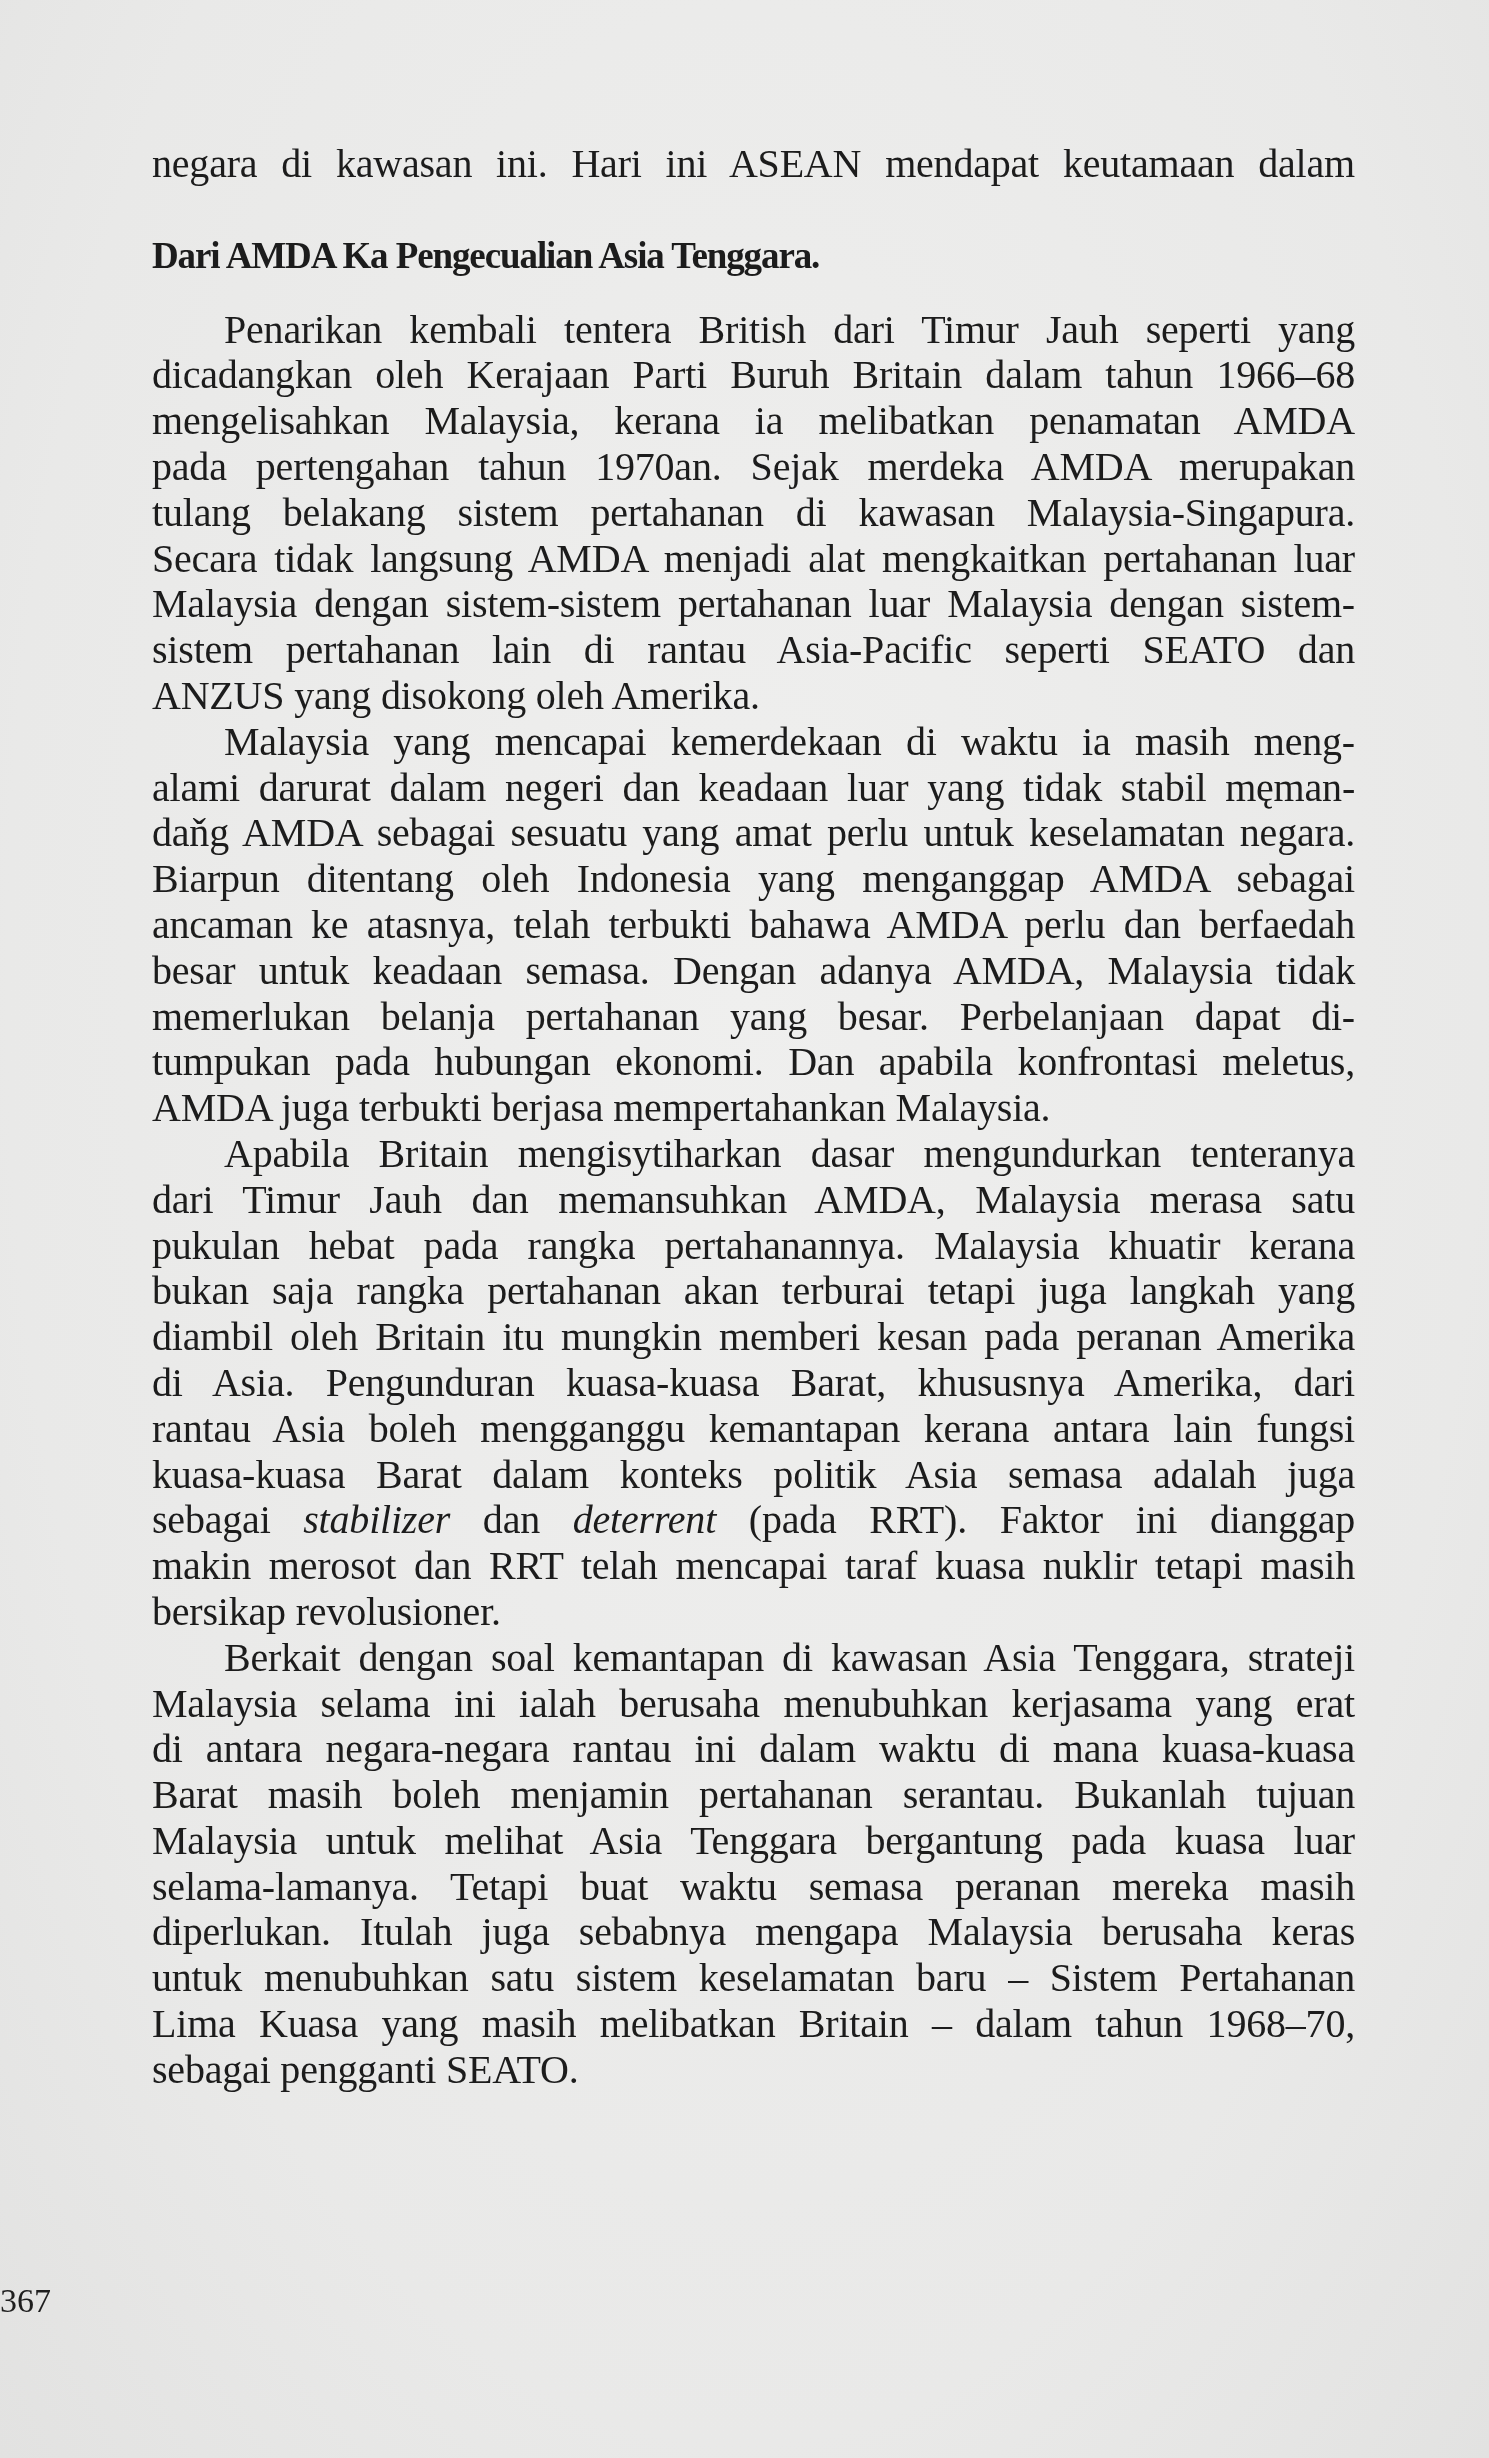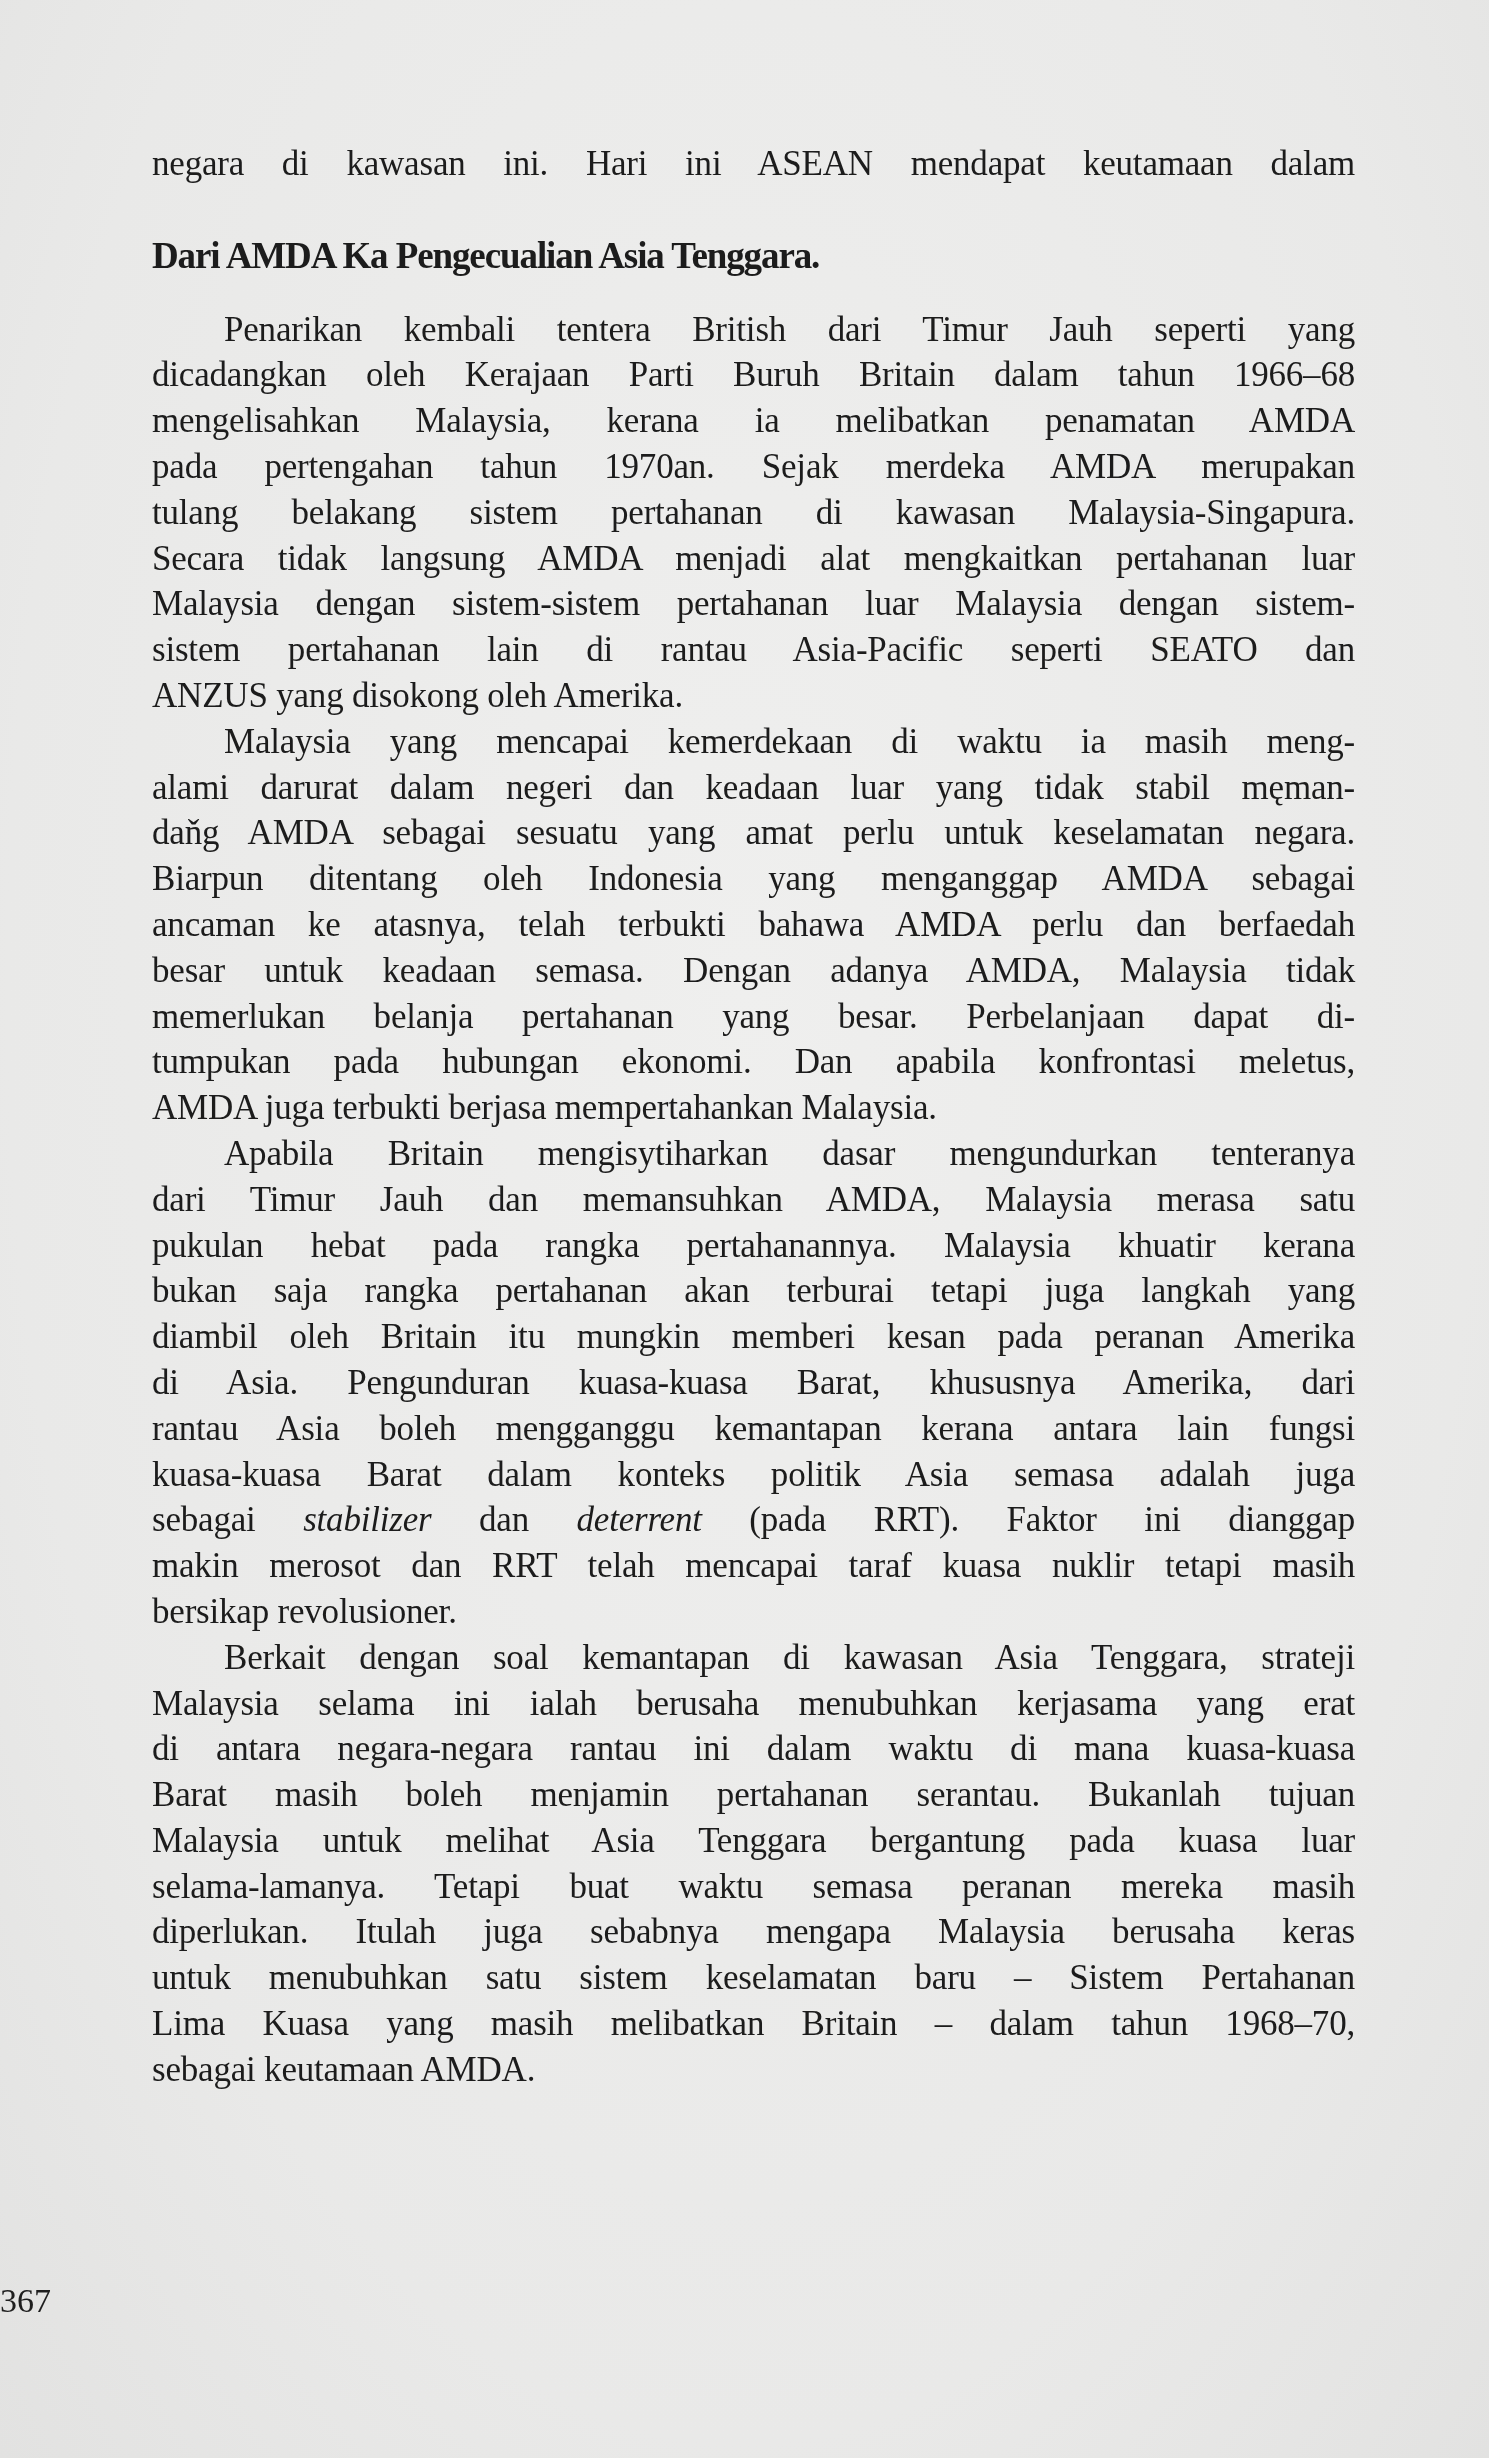--- a/index.html
+++ b/index.html
@@ -25,21 +25,21 @@
   .text-block {
     position: absolute;
     left: 152px;
     top: 141px;
     width: 1203px;
   }
   .line {
     display: block;
     height: 45.8px;
     line-height: 45.8px;
-    font-size: 35px;
+    font-size: 40px;
     white-space: nowrap;
     text-align: justify;
     text-align-last: justify;
     letter-spacing: -0.2px;
   }
   .line.last {
     text-align: left;
     text-align-last: left;
   }
   .line.indent {
@@ -122,18 +122,18 @@
     <div>
       <span class="line indent">Berkait dengan soal kemantapan di kawasan Asia Tenggara, strateji</span>
       <span class="line">Malaysia selama ini ialah berusaha menubuhkan kerjasama yang erat</span>
       <span class="line">di antara negara-negara rantau ini dalam waktu di mana kuasa-kuasa</span>
       <span class="line">Barat masih boleh menjamin pertahanan serantau. Bukanlah tujuan</span>
       <span class="line">Malaysia untuk melihat Asia Tenggara bergantung pada kuasa luar</span>
       <span class="line">selama-lamanya. Tetapi buat waktu semasa peranan mereka masih</span>
       <span class="line">diperlukan. Itulah juga sebabnya mengapa Malaysia berusaha keras</span>
       <span class="line">untuk menubuhkan satu sistem keselamatan baru – Sistem Pertahanan</span>
       <span class="line">Lima Kuasa yang masih melibatkan Britain – dalam tahun 1968–70,</span>
-      <span class="line last">sebagai keutamaan AMDA.</span>
+      <span class="line last">sebagai pengganti SEATO.</span>
     </div>
   </div>
 
   <div class="page-number">367</div>
 </div>
 
 </body></html>

